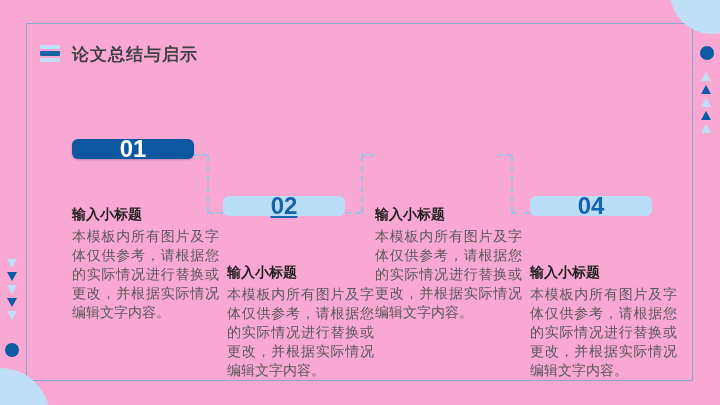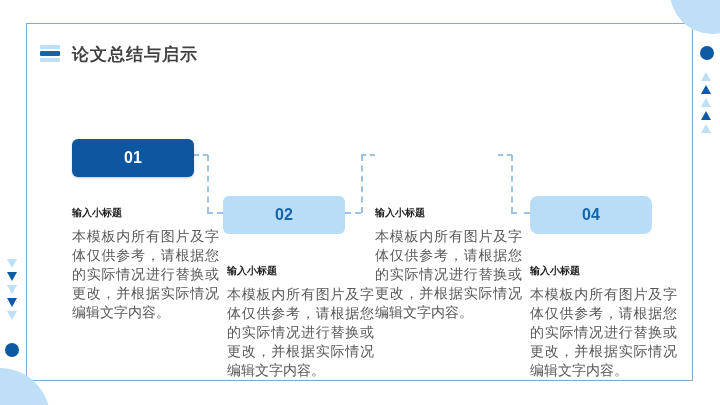--- a/index.html
+++ b/index.html
@@ -10,21 +10,21 @@
     --frame-border:#85AACD;
     --deco-light:#BFDFF7;
     --deco-dark:#0C59A4;
     --title-text:#404040;
     --subtitle-text:#1F1F1F;
     --body-text:#595959;
   }
   *{margin:0;padding:0;box-sizing:border-box;}
   html,body{background:#e8e8e8;}
   body{font-family:"Liberation Sans","DejaVu Sans",sans-serif;}
-  .slide{position:relative;width:720px;height:405px;background:#ffffff;overflow:hidden;}
+  .slide{position:relative;width:720px;height:405px;background:#f9a8d4;overflow:hidden;}
 
   
   .frame{position:absolute;left:26px;top:23px;width:667px;height:358px;
          border:1px solid var(--frame-border);z-index:0;}
 
   
   .deco{position:absolute;z-index:1;}
   .circle{border-radius:50%;background:var(--deco-light);}
   .circle-tr{left:670px;top:-50px;width:84px;height:84px;}
   .circle-bl{left:-50px;top:368px;width:100px;height:100px;}
@@ -43,32 +43,32 @@
 
   
   .header-icon{position:absolute;left:40px;top:45px;width:20px;z-index:2;}
   .bar{width:20px;border-radius:1px;}
   .bar.light{height:4px;background:var(--deco-light);}
   .bar.dark{height:5px;background:#1663A5;margin:2px 0;}
   .slide-title{position:absolute;left:72px;top:43px;font-size:17px;font-weight:bold;
                letter-spacing:1px;color:var(--title-text);z-index:2;}
 
   
-  .chip{position:absolute;width:122px;height:38px;border-radius:6px;z-index:2;
+  .chip{position:absolute;width:122px;height:20px;border-radius:6px;z-index:2;
         display:flex;align-items:center;justify-content:center;
-        font-size:16px;font-weight:600;}
+        font-size:24px;font-weight:600;}
   .chip.dark{background:var(--accent-dark);color:#ffffff;box-shadow:0 1px 2px rgba(0,40,90,.25);}
   .chip.light{background:var(--accent-light);color:var(--num-light-text);}
   .chip-1{left:72px;top:139px;}
-  .chip-2{left:223px;top:196px;}
+  .chip-2{left:223px;top:196px;text-decoration:underline;}
   .chip-3{left:375px;top:139px;}
-  .chip-4{left:530px;top:196px;border-radius:8px;}
+  .chip-4{left:530px;top:196px;}
 
   
-  .subtitle{position:absolute;font-size:10px;font-weight:bold;color:var(--subtitle-text);z-index:2;}
+  .subtitle{position:absolute;font-size:14px;font-weight:bold;color:var(--subtitle-text);z-index:2;}
   .sub-1{left:72px;top:206px;}
   .sub-2{left:227px;top:264px;}
   .sub-3{left:375px;top:206px;}
   .sub-4{left:530px;top:264px;}
   .body-text{position:absolute;width:147px;font-size:14px;line-height:19px;
              color:var(--body-text);text-align:justify;z-index:2;}
   .body-1{left:72px;top:227px;}
   .body-2{left:227px;top:285px;}
   .body-3{left:375px;top:227px;}
   .body-4{left:530px;top:285px;}

